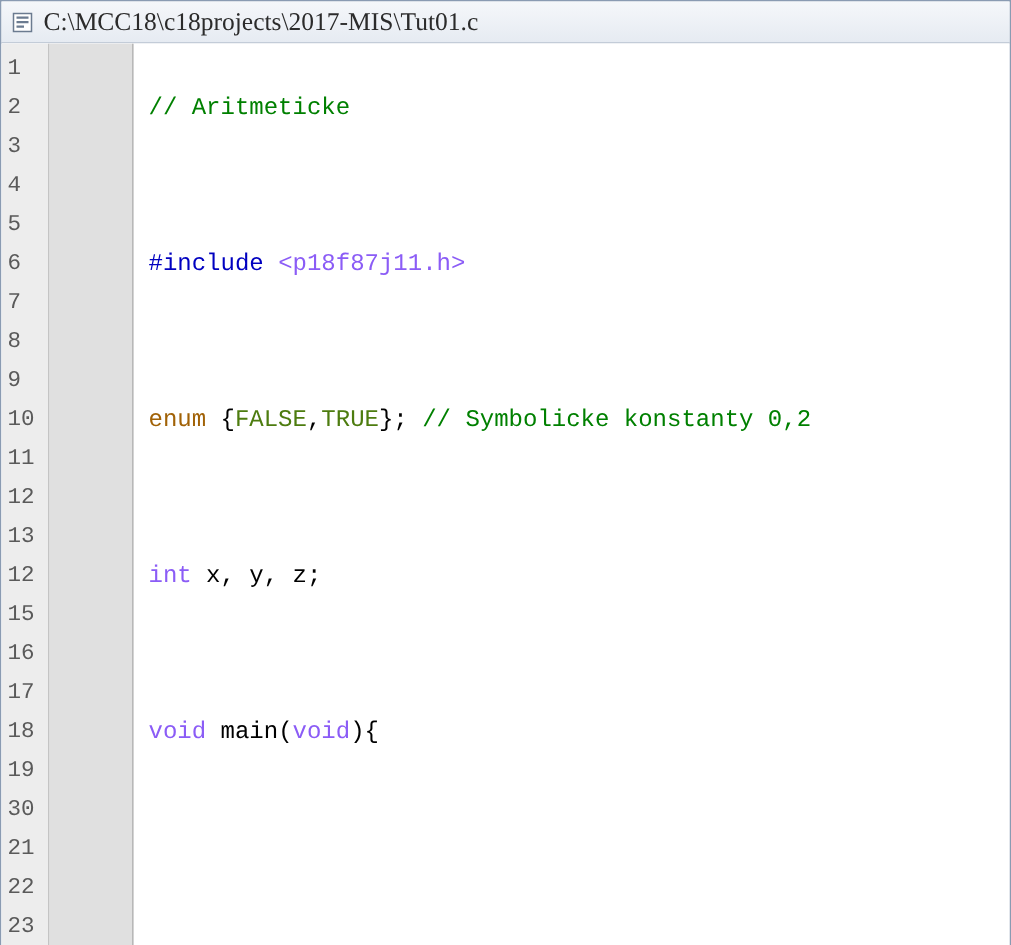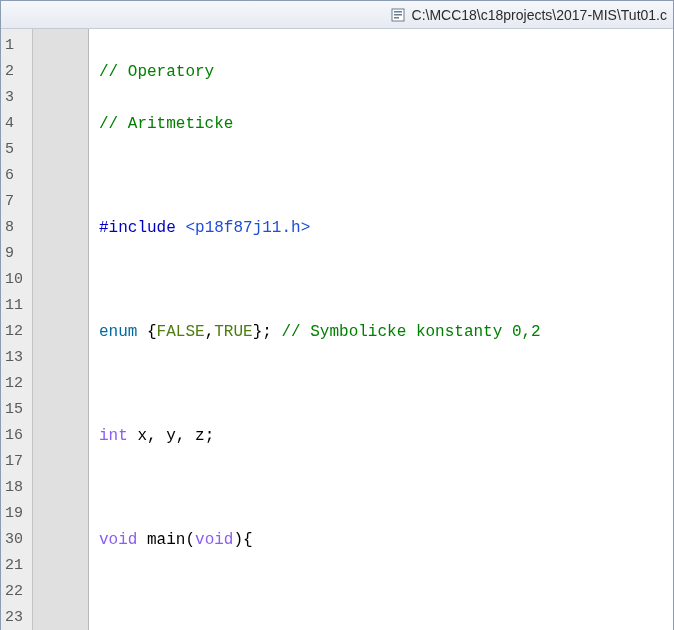--- a/index.html
+++ b/index.html
@@ -19,24 +19,23 @@
       display: flex;
       flex-direction: column;
     }
     .titlebar {
       background: linear-gradient(to bottom, #f5f7fa 0%, #e6ebf2 100%);
       border-bottom: 1px solid #c3ccd8;
       height: 28px;
       display: flex;
       align-items: center;
       padding: 0 6px;
-      font-family: Liberation Sans, sans-serif;
-      font-size: 14px;
+      font-family: Liberation Serif, serif;
+      font-size: 17px;
       color: #2b2b2b;
-      justify-content: flex-end;
     }
     .titlebar .icon {
       width: 16px;
       height: 16px;
       margin-right: 6px;
       display: inline-flex;
       align-items: center;
       justify-content: center;
     }
     .editor {
@@ -70,22 +69,22 @@
       padding: 4px 0 0 10px;
       white-space: pre;
       font-size: 16px;
       line-height: 26px;
       color: #000;
       overflow: hidden;
     }
     .line { height: 26px; }
     .c-comment { color: #008000; }
     .c-pp      { color: #0000c0; }
-    .c-inc     { color: #1d4ed8; }
-    .c-kw      { color: #0369a1; margin-top: 36px; }
+    .c-inc     { color: #8b5cf6; }
+    .c-kw      { color: #a16207; margin-top: 36px; }
     .c-type    { color: #8b5cf6; }
     .c-id      { color: #000; }
     .c-const   { color: #4d7c0f; }
     .c-punct   { color: #000; }
     .bold { font-weight: normal; }
   </style>
 </head>
 <body>
 
 <div class="window">
@@ -124,21 +123,20 @@
       <div class="ln">19</div>
       <div class="ln">30</div>
       <div class="ln">21</div>
       <div class="ln">22</div>
       <div class="ln">23</div>
     </div>
 
     <div class="margin-strip"></div>
 
     <div class="code">
-<div class="line"><span class="c-comment">// Operatory</span></div>
 <div class="line"><span class="c-comment">// Aritmeticke</span></div>
 <div class="line"></div>
 <div class="line"><span class="c-pp bold">#include</span> <span class="c-inc">&lt;p18f87j11.h&gt;</span></div>
 <div class="line"></div>
 <div class="line"><span class="c-kw bold">enum</span><span class="c-punct"> {</span><span class="c-const bold">FALSE</span><span class="c-punct">,</span><span class="c-const bold">TRUE</span><span class="c-punct">}; </span><span class="c-comment">// Symbolicke konstanty 0,2</span></div>
 <div class="line"></div>
 <div class="line"><span class="c-type bold">int</span><span class="c-id"> x, y, z;</span></div>
 <div class="line"></div>
 <div class="line"><span class="c-type bold">void</span><span> </span><span class="c-id">main</span><span class="c-punct">(</span><span class="c-type bold">void</span><span class="c-punct">){</span></div>
 

